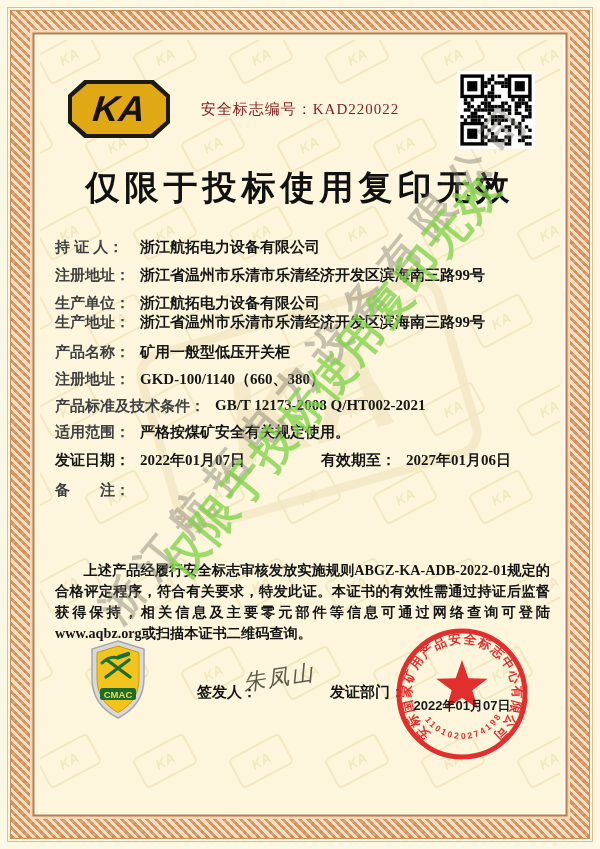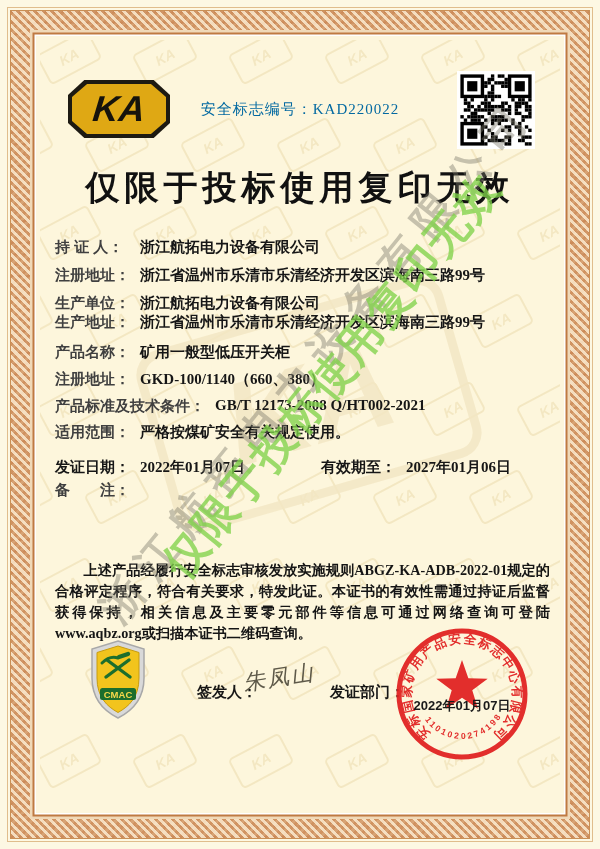--- a/index.html
+++ b/index.html
@@ -32,33 +32,33 @@
 
   .ka-badge{left:68px;top:80px;width:102px;height:58px;
     clip-path:polygon(16% 0,84% 0,100% 26%,100% 74%,84% 100%,16% 100%,0 74%,0 26%);
     background:#1d1a12;display:flex;align-items:center;justify-content:center;}
   .ka-badge-in{width:94px;height:50px;
     clip-path:polygon(16% 0,84% 0,100% 26%,100% 74%,84% 100%,16% 100%,0 74%,0 26%);
     background:#dfa814;display:flex;align-items:center;justify-content:center;}
   .ka-badge-in span{font-weight:900;font-size:36px;font-style:italic;color:#16130c;
     letter-spacing:0px;transform:skewX(-6deg);line-height:1;}
 
-  .cert-no{left:0;top:100px;width:600px;text-align:center;font-size:15px;color:#0369a1;
+  .cert-no{left:0;top:100px;width:600px;text-align:center;font-size:15px;color:#7f1d1d;
     font-family:"Liberation Serif",serif;letter-spacing:1px;}
 
   .qr-wrap{left:457px;top:71px;width:78px;height:78px;background:#ffffff;padding:0;}
 
   .main-title{left:0;top:165px;width:600px;text-align:center;font-size:34px;font-weight:900;
     color:#111;letter-spacing:5px;font-family:"Liberation Serif","DejaVu Serif",serif;}
 
   .row{position:absolute;left:55px;right:40px;display:flex;z-index:4;}
   .row .lbl{font-weight:700;font-size:15px;color:#404040;min-width:85px;white-space:nowrap;}
   .row .val{font-weight:700;font-size:15px;color:#161616;font-family:"Liberation Serif","DejaVu Serif",serif;}
 
-  .dates-row{position:absolute;left:55px;right:40px;display:flex;z-index:4;margin-top:7px;}
+  .dates-row{position:absolute;left:55px;right:40px;display:flex;z-index:4;}
   .dates-row .lbl{font-weight:700;font-size:15px;min-width:85px;white-space:nowrap;color:#161616;}
   .dates-row .val{font-weight:700;font-size:15px;color:#161616;font-family:"Liberation Serif",serif;}
   .dates-row .gap{width:76px;}
 
   .body-par{left:55px;top:560px;width:495px;font-size:14.2px;font-weight:700;color:#151515;
     line-height:21px;text-align:justify;text-indent:2em;font-family:"Liberation Serif","DejaVu Serif",serif;}
 
   .sig-label{left:197px;top:683px;font-size:15px;font-weight:700;color:#161616;}
   .signature{left:243px;top:663px;font-size:22px;color:#4d493a;transform:rotate(-9deg);
     font-style:italic;letter-spacing:2px;opacity:.9;z-index:4;}

